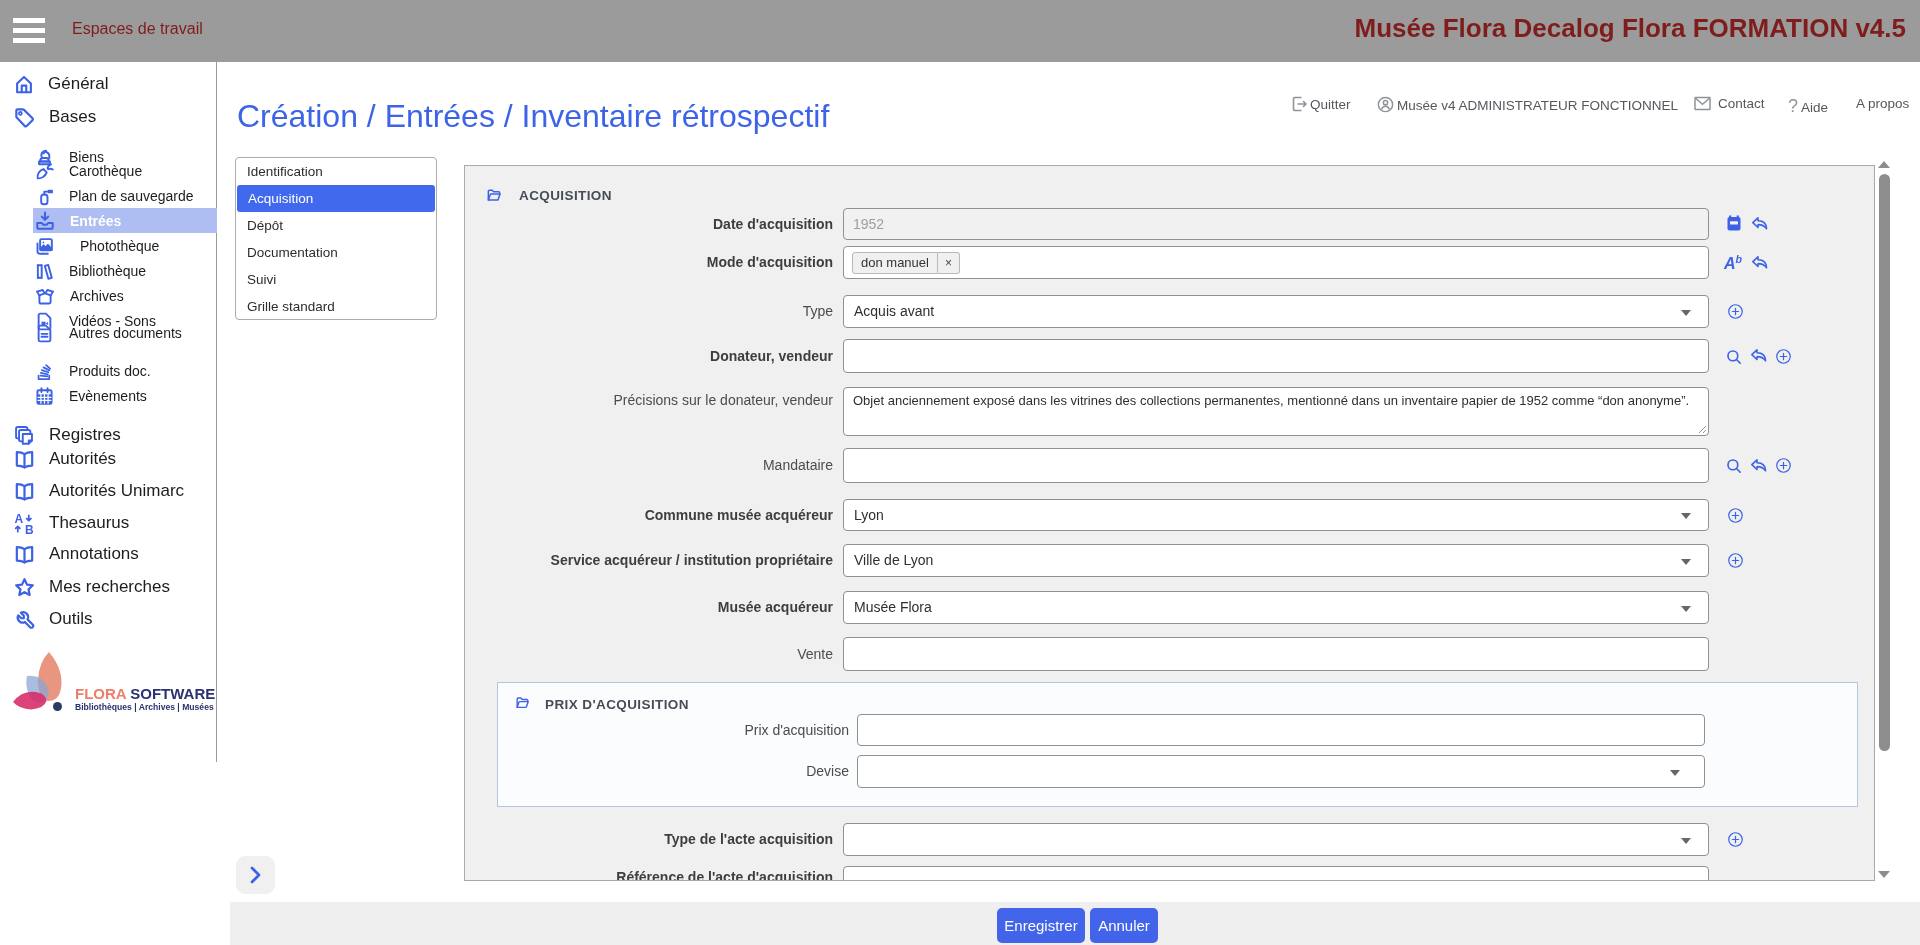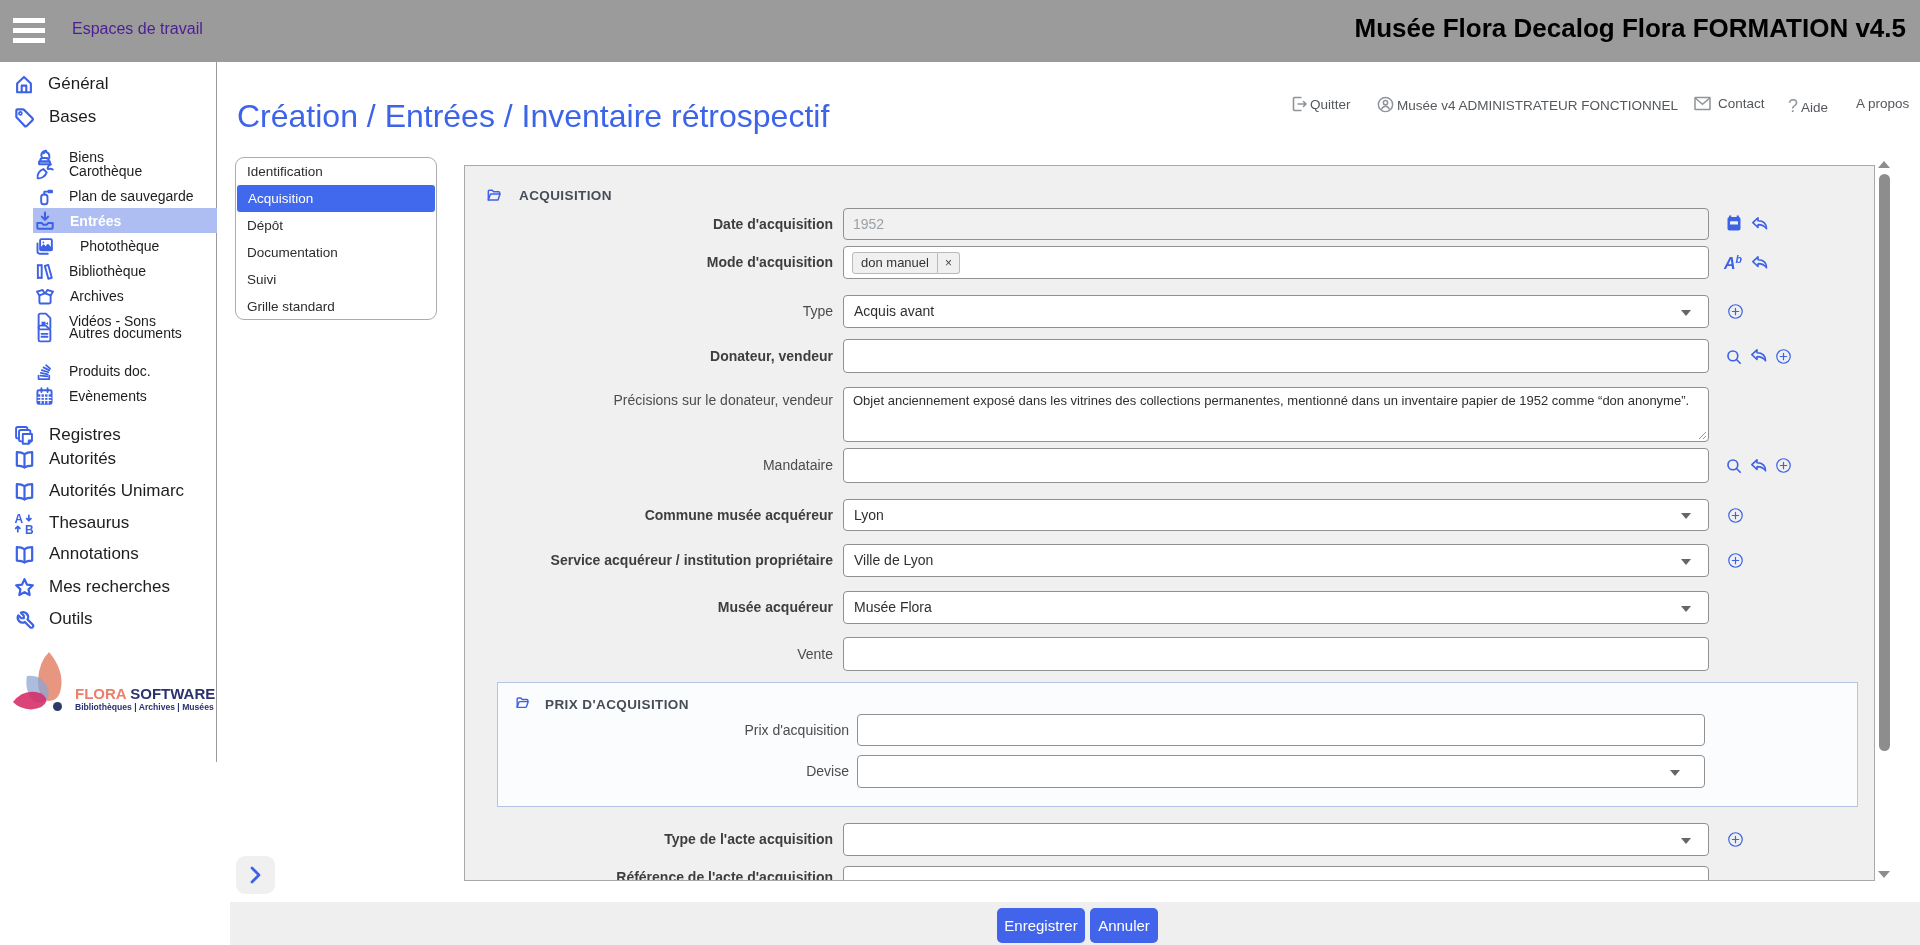--- a/index.html
+++ b/index.html
@@ -3,22 +3,22 @@
 <meta charset="utf-8">
 <title>Flora</title>
 <style>
   * { margin:0; padding:0; box-sizing:border-box; }
   html,body { width:1920px; height:945px; overflow:hidden; background:#fff;
     font-family:"Liberation Sans", sans-serif; }
 
   
   #topbar { position:absolute; left:0; top:0; width:1920px; height:62px; background:#9b9b9b; }
   .burger span { position:absolute; left:13px; width:32px; height:5px; background:#fff; }
-  #ws { position:absolute; left:72px; top:20px; color:#4c1d95; font-size:16px; }
-  #apptitle { position:absolute; right:14px; top:13px; color:#000000; font-size:26px;
+  #ws { position:absolute; left:72px; top:20px; color:#7f1d1d; font-size:16px; }
+  #apptitle { position:absolute; right:14px; top:13px; color:#7f1d1d; font-size:26px;
     font-weight:bold; }
 
   
   #links { position:absolute; left:0; top:62px; width:1920px; height:30px; font-size:13.5px; color:#54585d; }
   #links .lk { position:absolute; top:9px; white-space:nowrap;margin-top:25px; }
   #links svg { vertical-align:-3px; margin-right:7px; }
 
   
   #sidebar { position:absolute; left:0; top:62px; width:217px; height:700px; background:#fff;
     border-right:1px solid #9a9a9a; }
@@ -28,21 +28,21 @@
   .nav2 { left:34px; font-size:14px; }
   .nav1 .ic, .nav2 .ic { display:flex; color:#3d62e6; }
   .nav1 .tx { margin-left:13px; }
   .nav2 .tx { margin-left:14px; }
   #selrow { position:absolute; left:33px; top:146px; width:184px; height:25px; background:#aebdf2; }
   .nav2.sel { color:#fff; font-weight:bold; }
 
   
   #heading { position:absolute; left:237px; top:98px; font-size:32px; line-height:37px; color:#3d64e8; }
   #tabbox { position:absolute; left:235px; top:157px; width:202px; height:163px;
-    border:1px solid #ababab; border-radius:9px; background:#fff; font-size:13.5px; color:#2c2c2c; }
+    border:1px solid #ababab; border-radius:4px; background:#fff; font-size:13.5px; color:#2c2c2c; }
   .tab { height:27px; line-height:27px; padding-left:11px; }
   .tab.sel { background:#4169ee; color:#fff; border-radius:3px; margin:0 1px; }
   #chevbtn { position:absolute; left:236px; top:856px; width:39px; height:38px; background:#f0f0f0;
     border-radius:9px; }
 
   
   #panel { position:absolute; left:464px; top:165px; width:1411px; height:716px;
     background:#f0f0f0; border:1px solid #a9a9a9; overflow:hidden; }
   .lbl { position:absolute; left:0; width:368px; text-align:right; font-size:14px; color:#4c4c4c; }
   .lbl.b { font-weight:bold; color:#3e3e3e; }
@@ -364,21 +364,21 @@
       </svg></span>
   <span class="icn" style="left:1285px; top:182px;"><svg width="17" height="15" viewBox="0 0 20 18" fill="none" stroke="currentColor" stroke-width="1.9" stroke-linejoin="round">
         <path d="M8.2 2.2 2 8l6.2 5.8v-3.4c4.6-.1 7.6 1.4 10.3 4.9-.1-6.2-3.9-9.6-10.3-9.7z"></path>
       </svg></span>
   <span class="icn" style="left:1310px; top:182px;"><svg width="17" height="17" viewBox="0 0 24 24" fill="none" stroke="currentColor" stroke-width="1.7" stroke-linecap="round">
         <circle cx="12" cy="12" r="9.5"></circle>
         <path d="M12 7.5v9M7.5 12h9"></path>
       </svg></span>
 
   <div class="lbl" style="top:226px;">Précisions sur le donateur, vendeur</div>
-  <div class="inp" style="top:221px; height:55px; padding:4px 9px; font-size:13px; line-height:17px; white-space:nowrap; overflow:hidden;">Objet anciennement exposé dans les vitrines des collections permanentes, mentionné dans un inventaire papier de 1952 comme “don anonyme”.
+  <div class="inp" style="top:221px; height:49px; padding:4px 9px; font-size:13px; line-height:17px; white-space:nowrap; overflow:hidden;">Objet anciennement exposé dans les vitrines des collections permanentes, mentionné dans un inventaire papier de 1952 comme “don anonyme”.
     <svg style="position:absolute; right:1px; bottom:1px;" width="9" height="9" viewBox="0 0 9 9">
         <path d="M8 1 1 8M8 5 5 8" stroke="#999" stroke-width="1"></path>
       </svg>
   </div>
 
   <div class="lbl" style="top:282px; line-height:35px;">Mandataire</div>
   <div class="inp" style="top:282px; height:35px;"></div>
   <span class="icn" style="left:1260px; top:291px;"><svg width="18" height="18" viewBox="0 0 24 24" fill="none" stroke="currentColor" stroke-width="2.2" stroke-linecap="round">
         <circle cx="10.5" cy="10.5" r="6.5"></circle>
         <path d="m15.3 15.3 5 5"></path>

